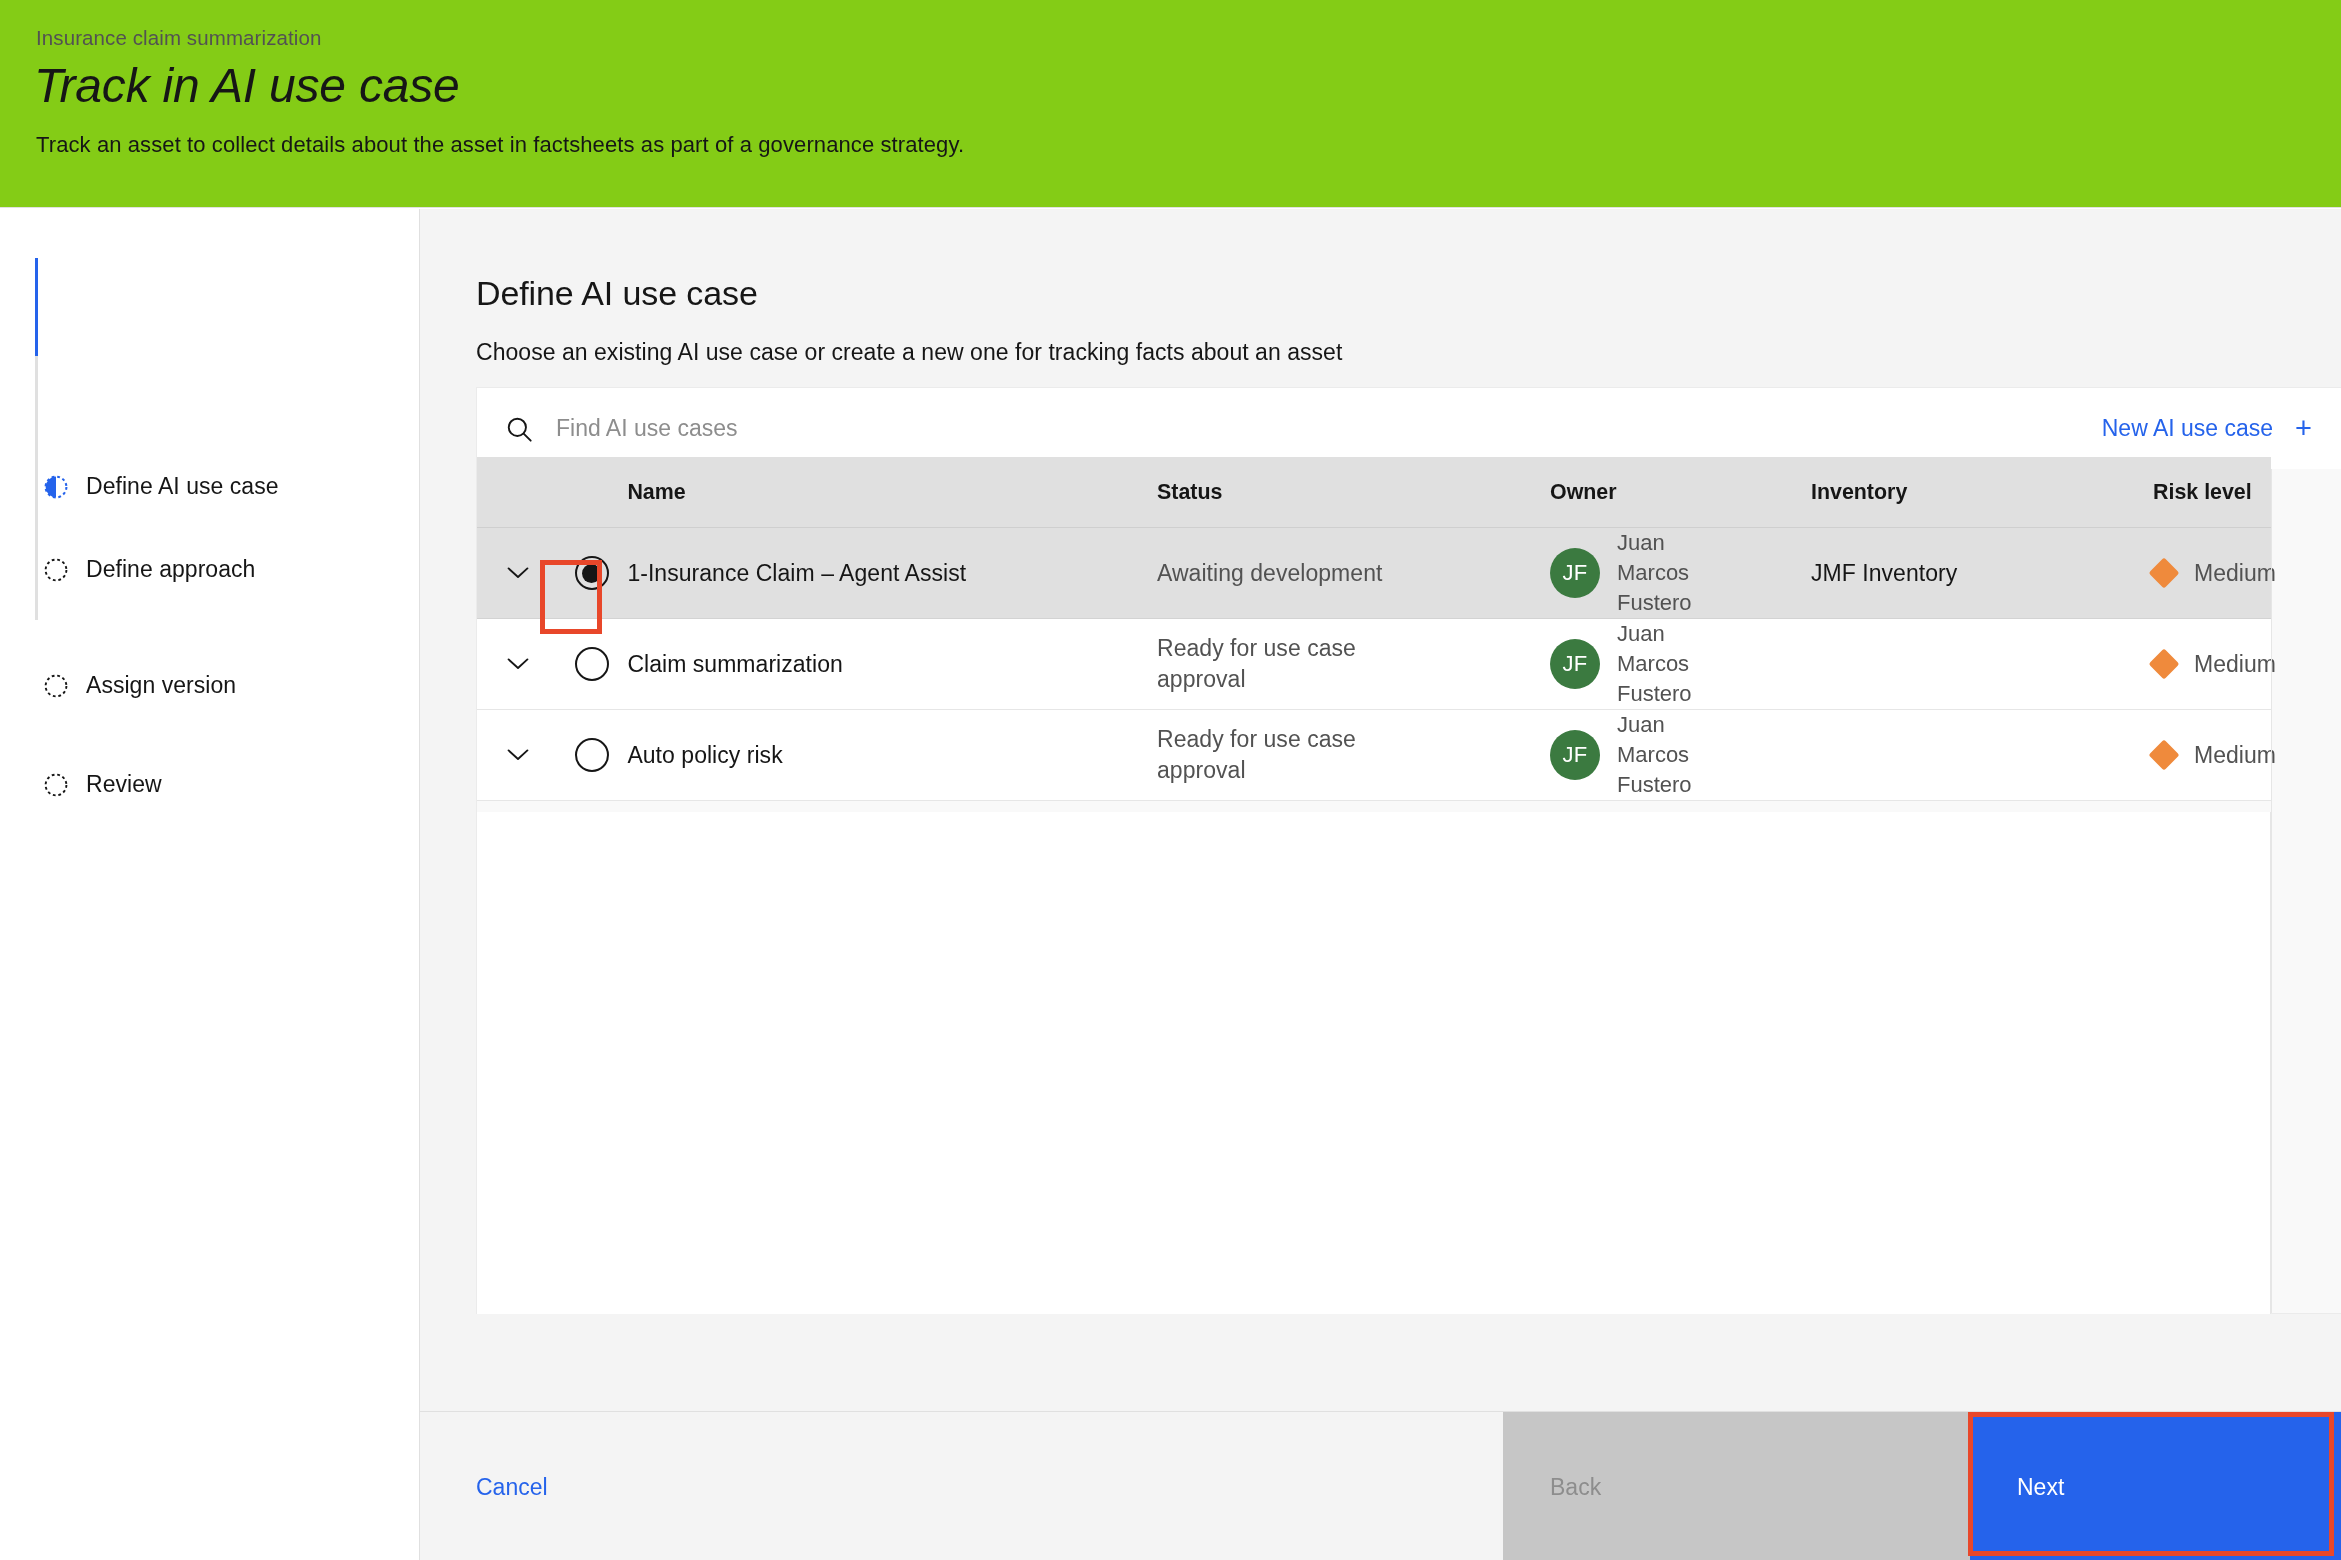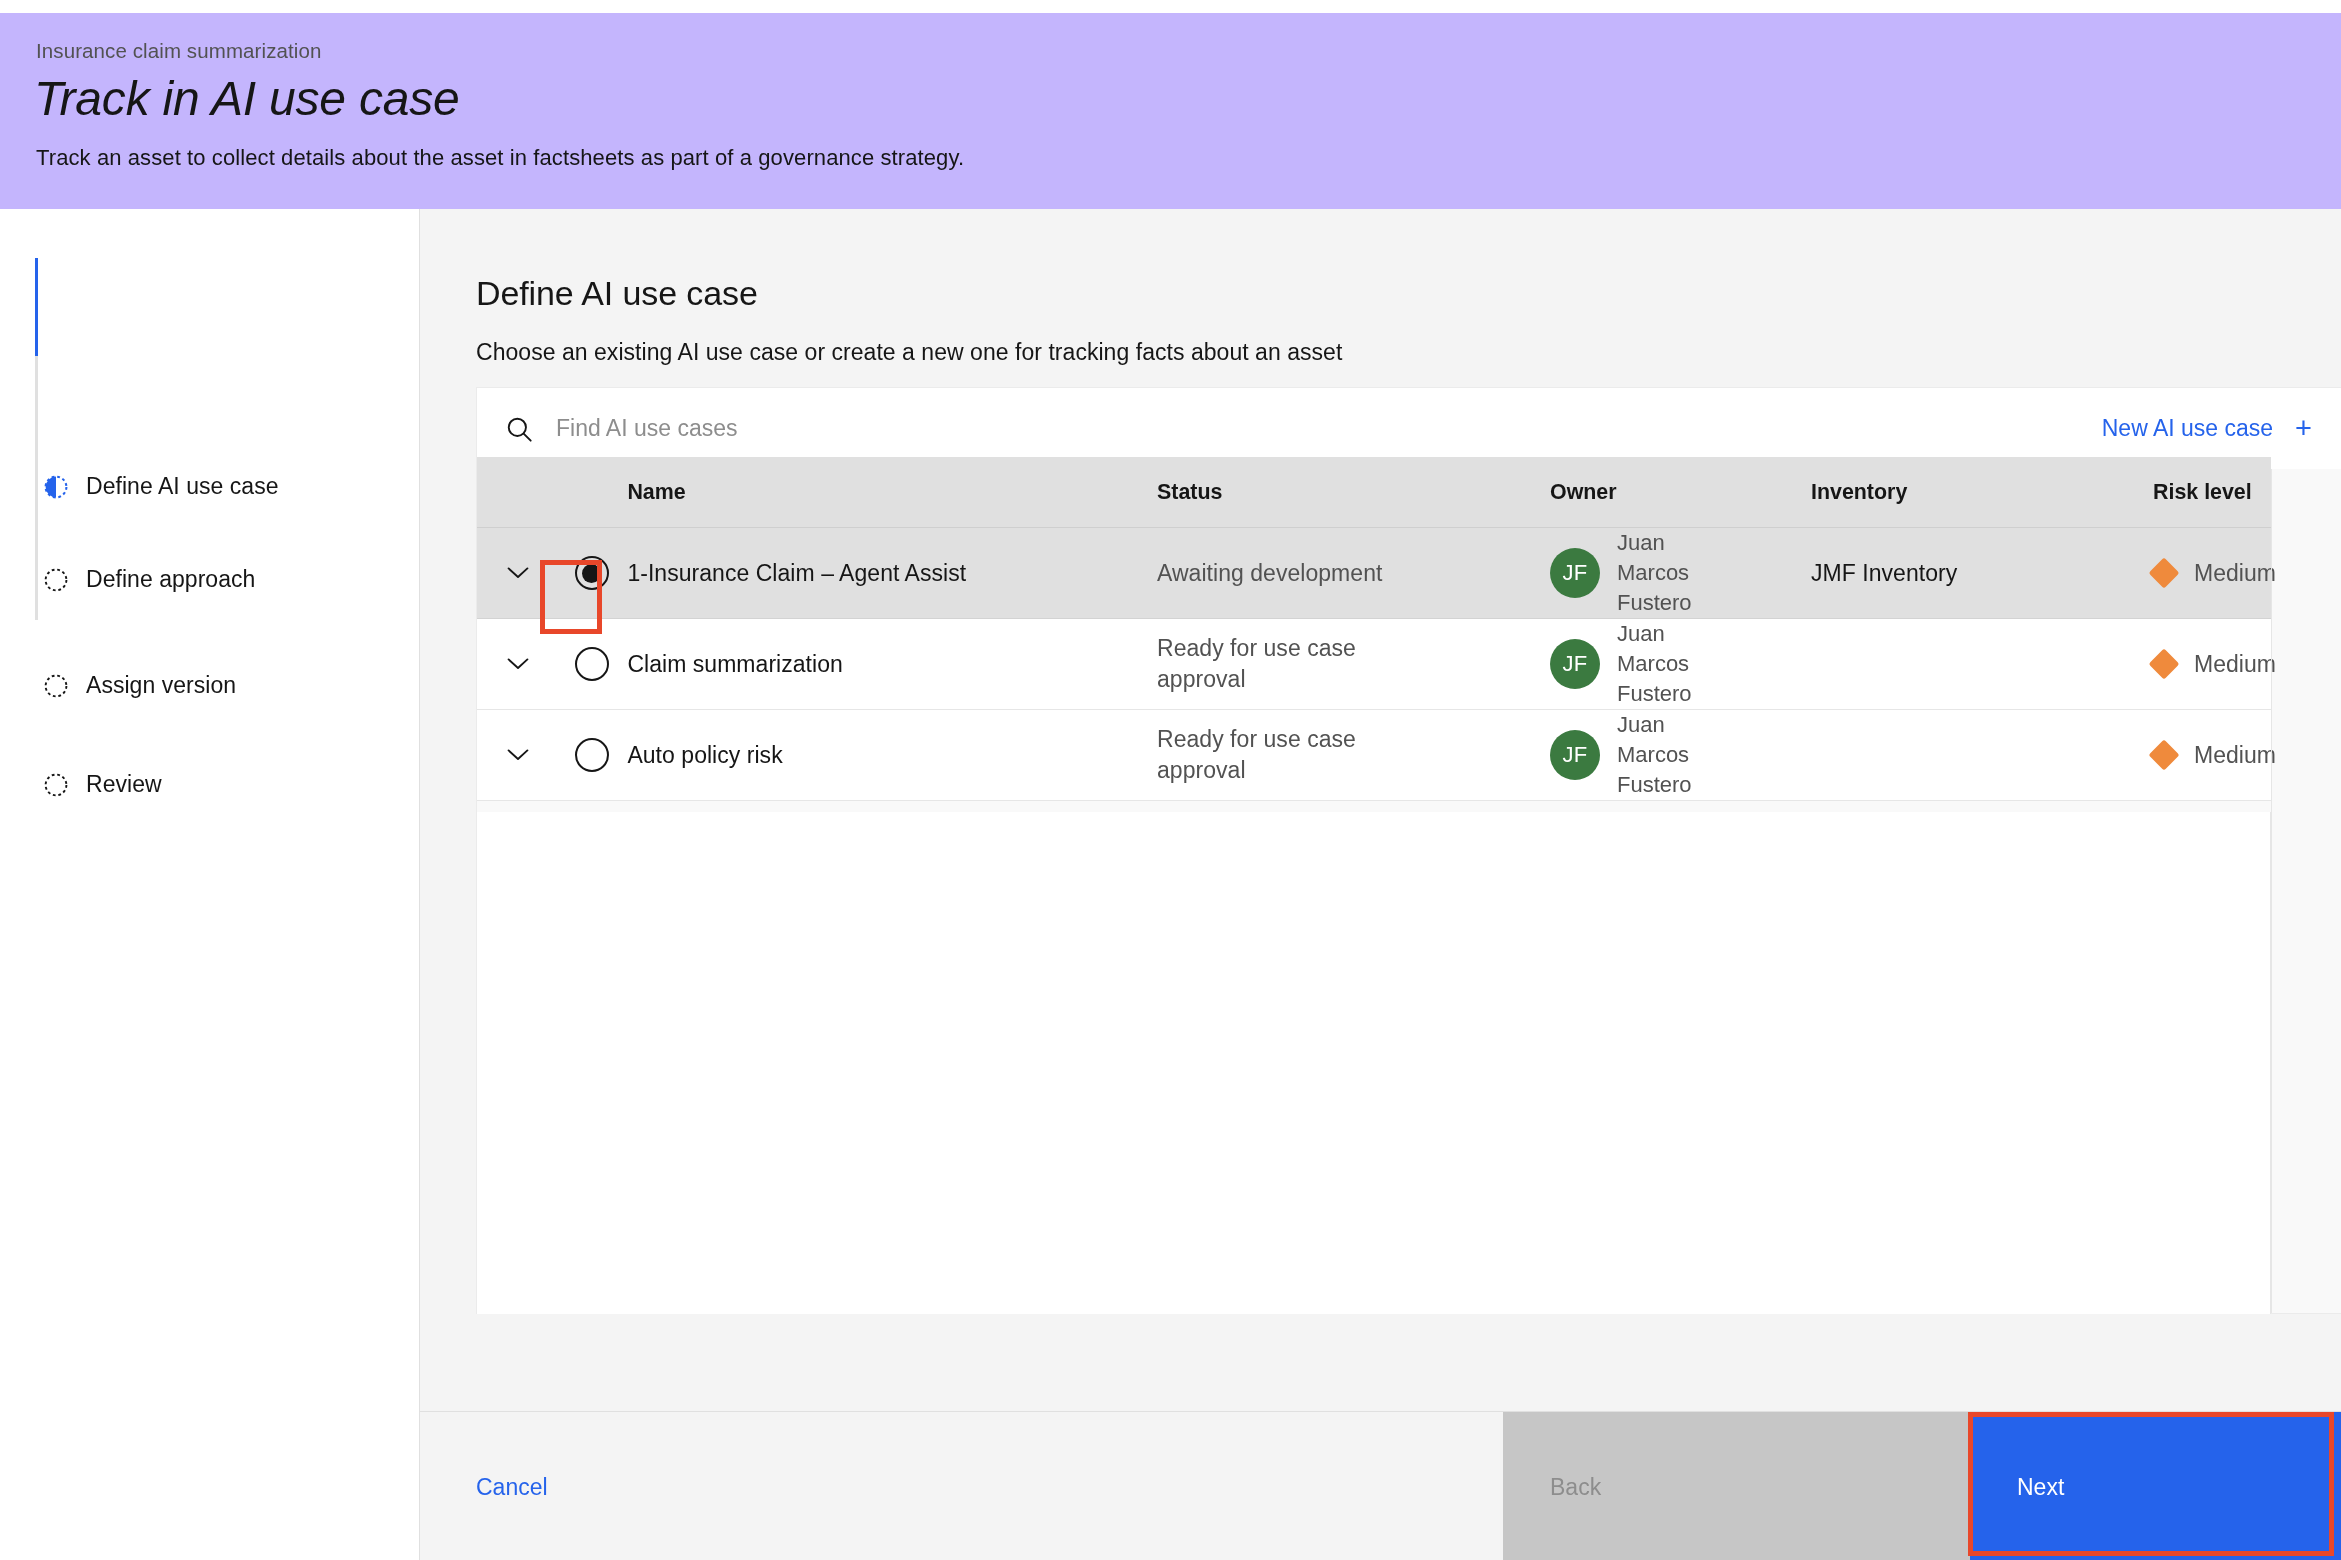--- a/index.html
+++ b/index.html
@@ -7,22 +7,22 @@
     width: 2342px;
     height: 1561px;
     background: #ffffff;
     font-family: "Liberation Sans", sans-serif;
     -webkit-font-smoothing: antialiased;
   }
   .page { position: relative; width: 2342px; height: 1561px; overflow: hidden; background:#ffffff; }
 
   
   .top-header {
-    position: absolute; left: 0; top: 13px; width: 2342px; height: 208px;
-    background: #c4b5fd; border-bottom: 0.9px solid #e0e0e0;
+    position: absolute; left: 0; top: 0; width: 2342px; height: 208px;
+    background: #84cc16; border-bottom: 0.9px solid #e0e0e0;
   }
   .breadcrumb {
     position: absolute; left: 36px; top: 26px;
     font-size: 20.5px; color: #525252; letter-spacing: 0.1px;
   }
   .page-title {
     position: absolute; left: 34px; top: 58px;
     font-size: 48px; font-weight: 400; color: #161616; letter-spacing: -0.2px; font-style: italic;
   }
   .page-subtitle {
@@ -41,21 +41,21 @@
   }
   .progress-rail-active {
     position: absolute; left: 35px; top: 49px; width: 3.4px; height: 98px;
     background: #2563eb;
   }
   .nav-item {
     position: absolute; left: 43px; height: 39px; display: flex; align-items: center; gap: 17px;
     cursor: pointer;
   }
   .nav-item.n0 { top: 258px; }
-  .nav-item.n1 { top: 351px; }
+  .nav-item.n1 { top: 341px; }
   .nav-item.n2 { top: 457px; }
   .nav-item.n3 { top: 556px; }
   .nav-icon { position: relative; width: 26px; height: 26px; flex: 0 0 26px; }
   .nav-icon svg { display: block; }
   .nav-label { font-size: 23px; color: #161616; white-space: nowrap; letter-spacing: 0.04px; }
 
   
   .main {
     position: absolute; left: 420px; top: 209px; width: 1922px; height: 1352px;
     background: #f4f4f4;

